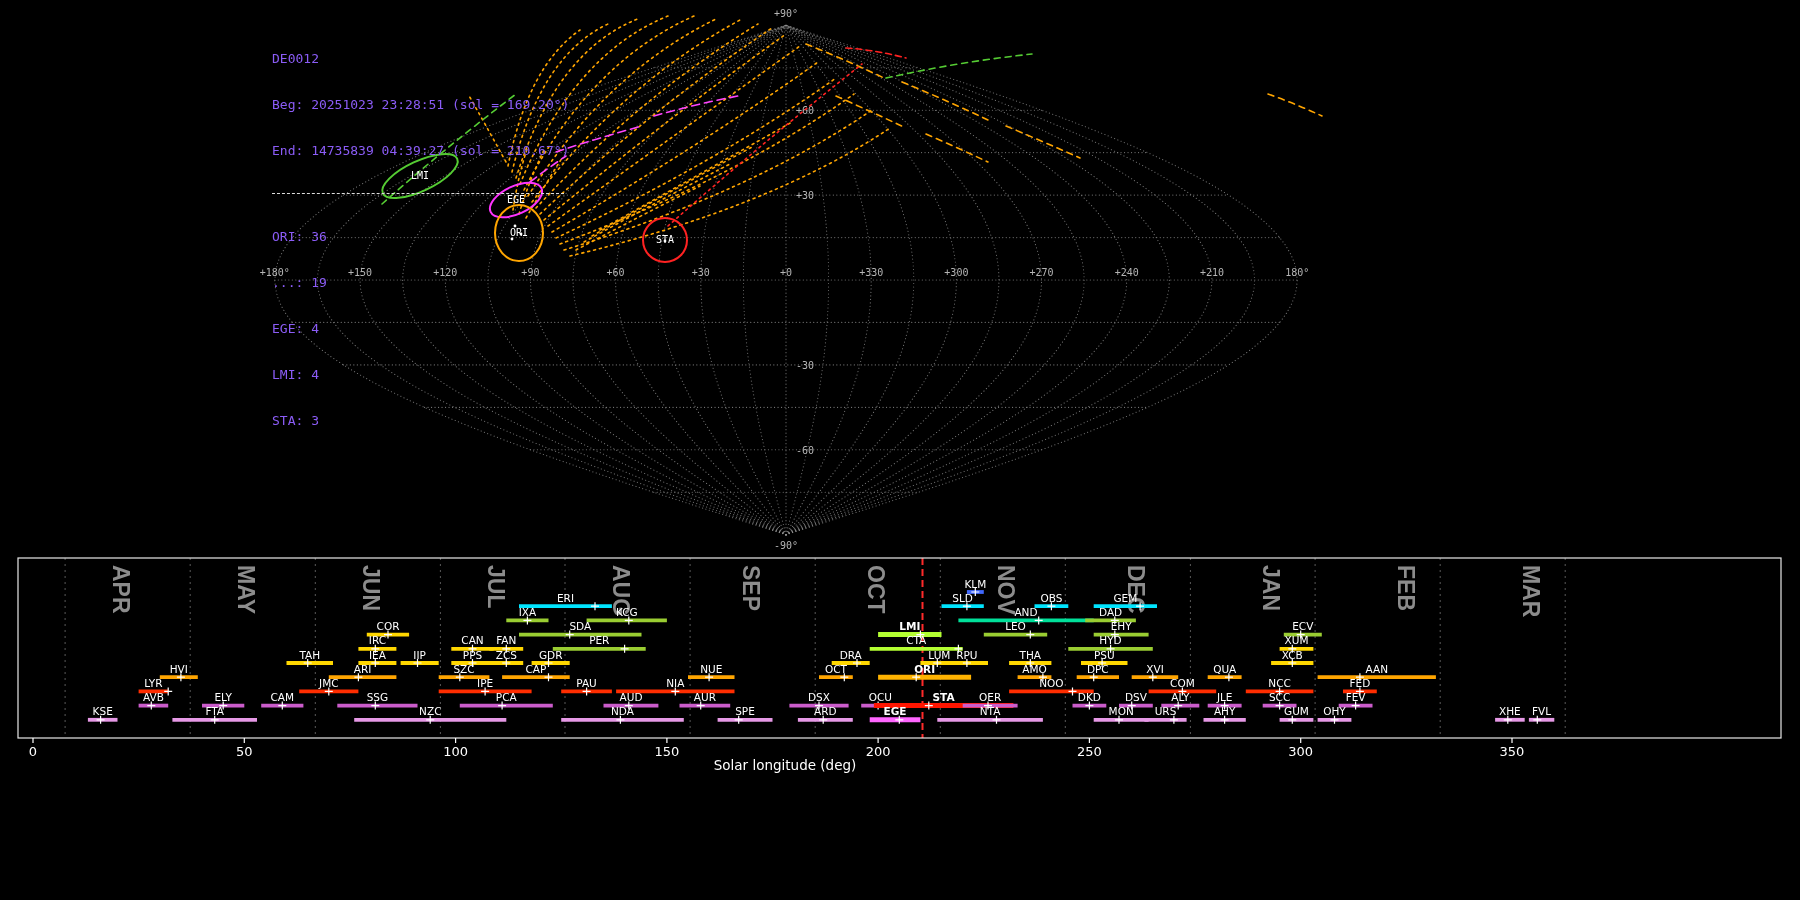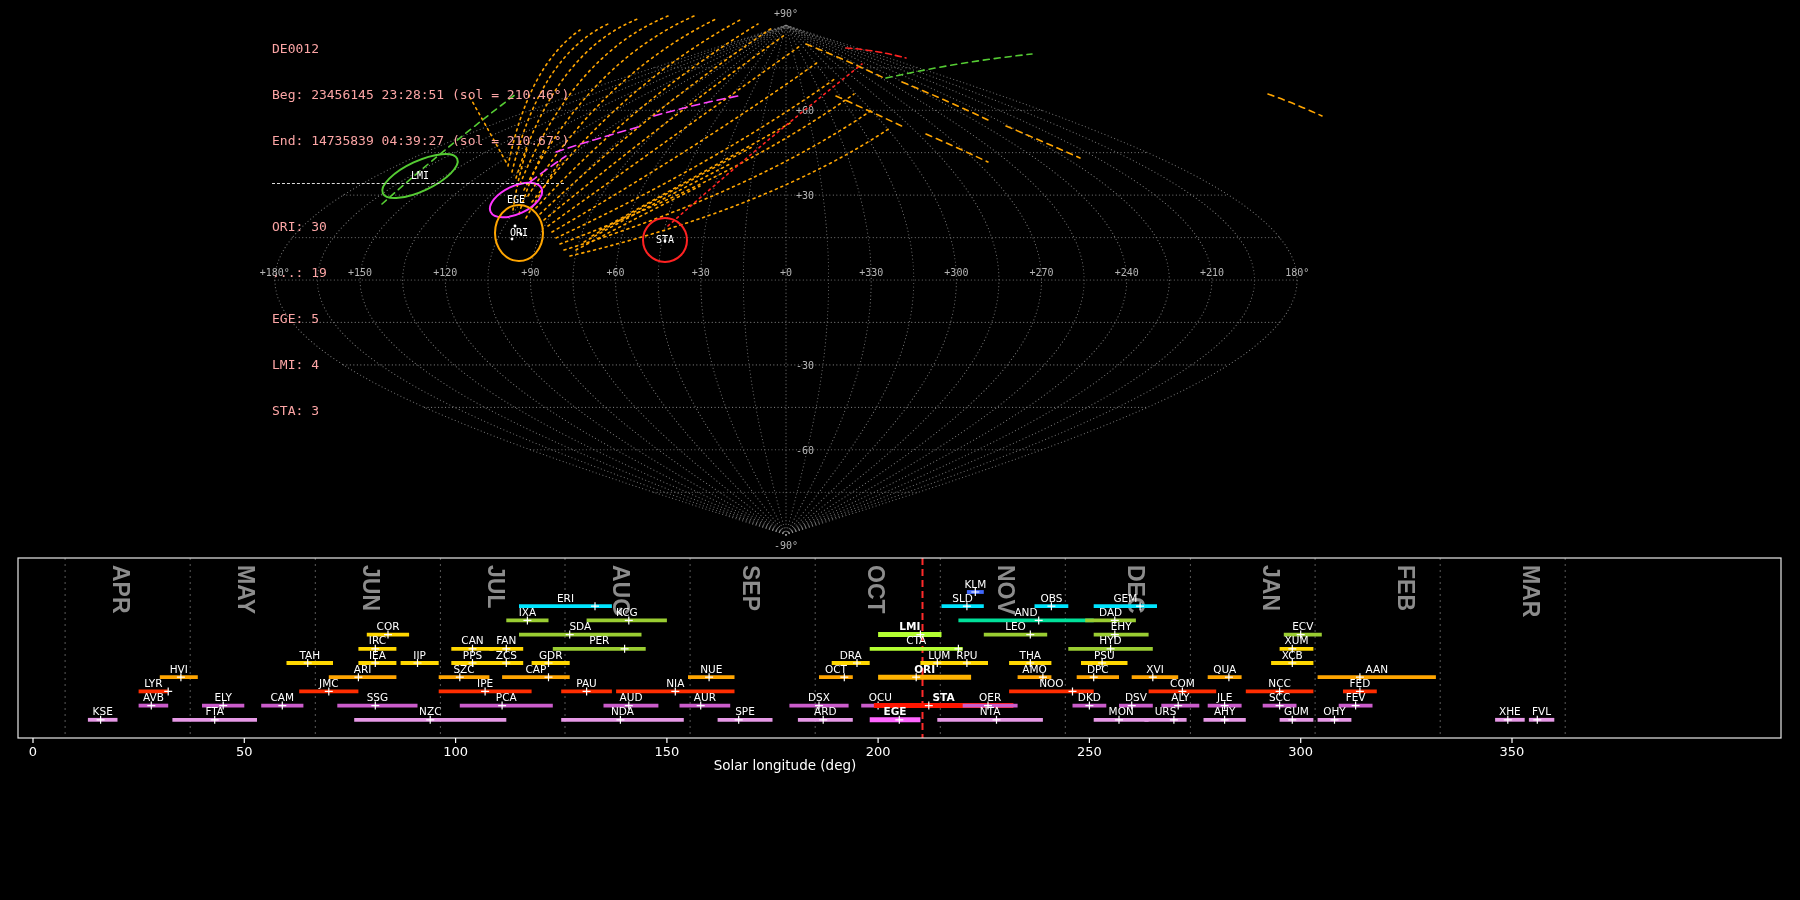--- a/index.html
+++ b/index.html
@@ -1,19 +1,19 @@
 <!DOCTYPE html>
 <html><head>
 <meta charset="utf-8">
 <style>
   html,body{margin:0;padding:0}
   body{width:1800px;height:900px;background:#000;overflow:hidden;position:relative;font-family:"DejaVu Sans",sans-serif}
   #sky{position:absolute;left:0;top:0}
   #tl{position:absolute;left:0;top:556px}
-  #hdr{position:absolute;left:272px;top:10px;color:#fca5a5;font:13px/1.18 "DejaVu Sans Mono",monospace;white-space:pre}
+  #hdr{position:absolute;left:272px;top:20px;color:#8b5cf6;font:13px/1.18 "DejaVu Sans Mono",monospace;white-space:pre}
   .sep{border-top:1px dashed #ddd;width:292px;margin:4px 0 5px}
   .grid{stroke:#8f8f8f;stroke-width:1.1;stroke-dasharray:0.1 3.4;stroke-linecap:round;opacity:.8;fill:none}
   .maplab{font:10px "DejaVu Sans Mono",monospace;fill:#b5b5b5}
   .radlab{font:10px "DejaVu Sans Mono",monospace;fill:#fff}
   .mgrid{stroke:#5a5a5a;stroke-width:1;stroke-dasharray:2 4}
   .frame{stroke:#e8e8e8;stroke-width:1.2;fill:none}
   .month{font:bold 23px "Liberation Sans",sans-serif;fill:#8c8c8c}
   .now{stroke:#ff2a2a;stroke-width:2;stroke-dasharray:7 4}
   .shlab{font:10.5px "DejaVu Sans",sans-serif;fill:#fff}
   .shlab.act{font-weight:bold}
@@ -129,26 +129,26 @@
     <ellipse cx="516" cy="200" rx="28" ry="14" transform="rotate(-25 516 200)" stroke="#ff33ff" fill="none" stroke-width="2"></ellipse>
     <text x="516" y="203" class="radlab" text-anchor="middle">EGE</text>
     <ellipse cx="519" cy="233" rx="24" ry="28" transform="rotate(0 519 233)" stroke="#ffa500" fill="none" stroke-width="2"></ellipse>
     <text x="519" y="236" class="radlab" text-anchor="middle">ORI</text>
     <ellipse cx="665" cy="240" rx="22" ry="22" transform="rotate(0 665 240)" stroke="#ff2222" fill="none" stroke-width="2"></ellipse>
     <text x="665" y="243" class="radlab" text-anchor="middle">STA</text>
   </svg>
 
 <div id="hdr">
   <div>DE0012</div>
-  <div>Beg: 23456145 23:28:51 (sol = 210.46°)</div>
+  <div>Beg: 20251023 23:28:51 (sol = 169.20°)</div>
   <div>End: 14735839 04:39:27 (sol = 210.67°)</div>
   <div class="sep"></div>
-  <div>ORI: 30</div>
+  <div>ORI: 36</div>
   <div>...: 19</div>
-  <div>EGE: 5</div>
+  <div>EGE: 4</div>
   <div>LMI: 4</div>
   <div>STA: 3</div>
 </div>
 
 <svg id="tl" width="1800" height="344">
     <line x1="65.1" y1="2" x2="65.1" y2="182" class="mgrid"></line>
     <line x1="190.2" y1="2" x2="190.2" y2="182" class="mgrid"></line>
     <line x1="315.3" y1="2" x2="315.3" y2="182" class="mgrid"></line>
     <line x1="440.4" y1="2" x2="440.4" y2="182" class="mgrid"></line>
     <line x1="565.0" y1="2" x2="565.0" y2="182" class="mgrid"></line>

